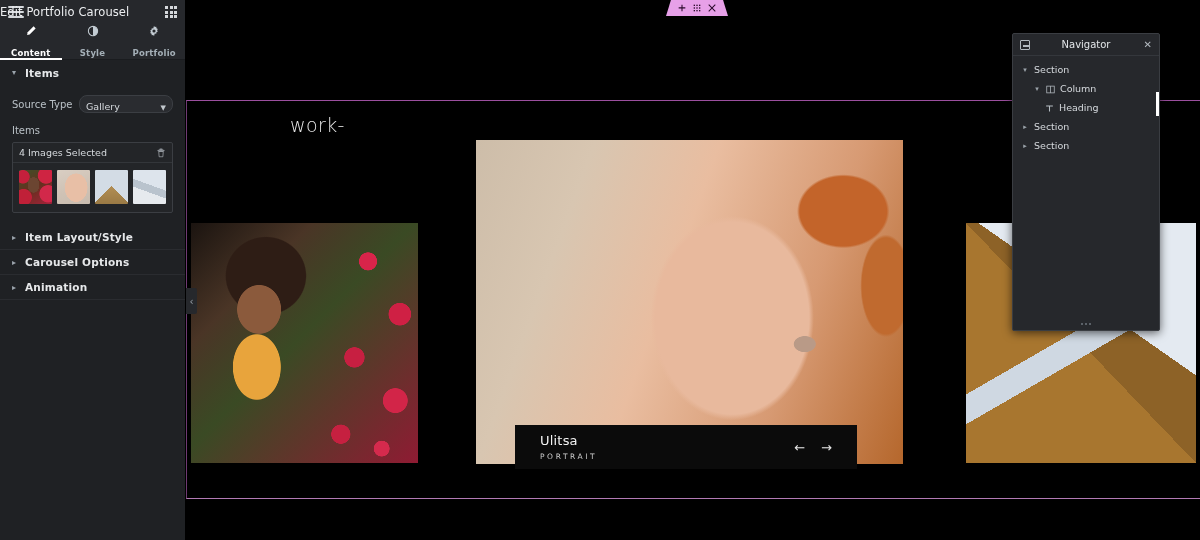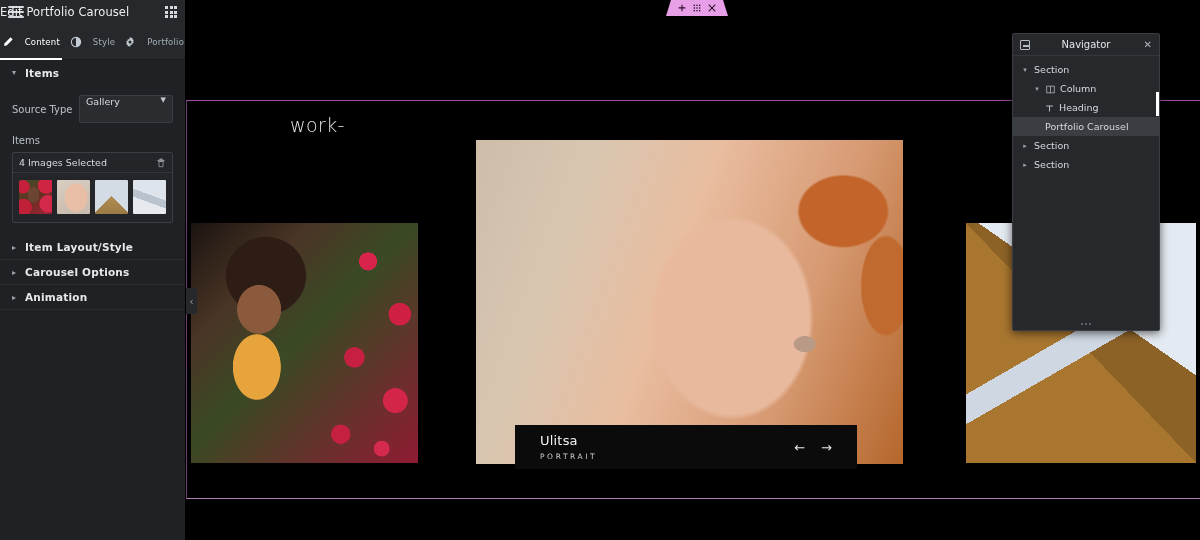--- a/index.html
+++ b/index.html
@@ -27,22 +27,22 @@
   .ph-title {
     position: absolute; left: 0; right: 0; 
     font-size: 11.5px; color: #eceef0; letter-spacing: .1px; pointer-events: none;
   }
   .ph-apps { margin-left: auto; display: grid; grid-template-columns: repeat(3, 3px);
              grid-template-rows: repeat(3, 3px); gap: 1.5px; cursor: pointer; z-index: 2; }
   .ph-apps span { display: block; width: 3px; height: 3px; background: #d5d8dc; }
 
   .tabs { height: 36px; background: #26282c; display: flex; position: relative; flex: none;
           border-bottom: 1px solid #1a1c1f; }
-  .tab { flex: 1; display: flex; flex-direction: row; align-items: center;
-         justify-content: center; gap: 11px; cursor: pointer; position: relative; }
+  .tab { flex: 1; display: flex; flex-direction: column; align-items: center;
+         justify-content: center; gap: 11px; cursor: pointer; position: relative; font-weight: bold; }
   .tab .ti { height: 12px; display: flex; align-items: center; justify-content: center; }
   .tab .tl { font-size: 8.5px; color: #a4afb7; letter-spacing: .2px; }
   .tab.active .tl { color: #fff; }
   .tab.active::after {
     content: ""; position: absolute; left: 0; right: 0; bottom: -1px;
     height: 2px; background: #fff;
   }
   .tab svg { display: block; }
 
   .sections { flex: 1; overflow: hidden; }
@@ -51,22 +51,22 @@
     padding: 0 12px; border-bottom: 1px solid #2a2c30; cursor: pointer;
   }
   .sec-row .caret { font-size: 8px; color: #9aa3ab; width: 7px; display: inline-block; }
   .sec-row .sec-label { font-size: 10.5px; color: #e6e8ea; font-weight: bold; letter-spacing: .2px; }
   .sec-open { border-bottom: none; }
 
   .sec-body { padding: 10px 12px 12px; }
   .field-row { display: flex; align-items: center; justify-content: space-between; margin-bottom: 12px; }
   .field-label { font-size: 10px; color: #b9c0c6; }
   .select {
-    width: 94px; height: 28px; background: #2a2c30; border: 1px solid #3b3e43;
-    border-radius: 2px; display: flex; align-items: flex-start; padding: 0 6px;
+    width: 94px; height: 18px; background: #2a2c30; border: 1px solid #3b3e43;
+    border-radius: 8px; display: flex; align-items: flex-end; padding: 0 6px;
     font-size: 9.5px; color: #d6dade; cursor: pointer; position: relative;
   }
   .select .chev { margin-left: auto; font-size: 7px; color: #c2c8cd; }
   .block-label { font-size: 10px; color: #b9c0c6; margin-bottom: 6px; }
 
   .gallery-box { border: 1px solid #3b3e43; border-radius: 2px; background: #232528; }
   .gallery-top {
     height: 20px; display: flex; align-items: center; padding: 0 6px;
     border-bottom: 1px solid #33363a;
   }
@@ -394,23 +394,20 @@
 
       <div class="nav-item" style="padding-left:32px">
         <span>
           <svg width="9" height="9" viewBox="0 0 12 12">
             <path d="M1.5 2h9v1.3H6.7V10H5.3V3.3H1.5z" fill="#b6bdc3"></path>
           </svg>
         </span>
         <span class="nv-label">Heading</span>
       </div>
 
-      <div class="nav-item selected" style="padding-left:32px">
-        <span class="nv-label">Portfolio Carousel</span>
-      </div>
 
       <div class="nav-item" style="padding-left:8px">
         <span class="nv-caret">▸</span>
         <span class="nv-label">Section</span>
       </div>
 
       <div class="nav-item" style="padding-left:8px">
         <span class="nv-caret">▸</span>
         <span class="nv-label">Section</span>
       </div>

